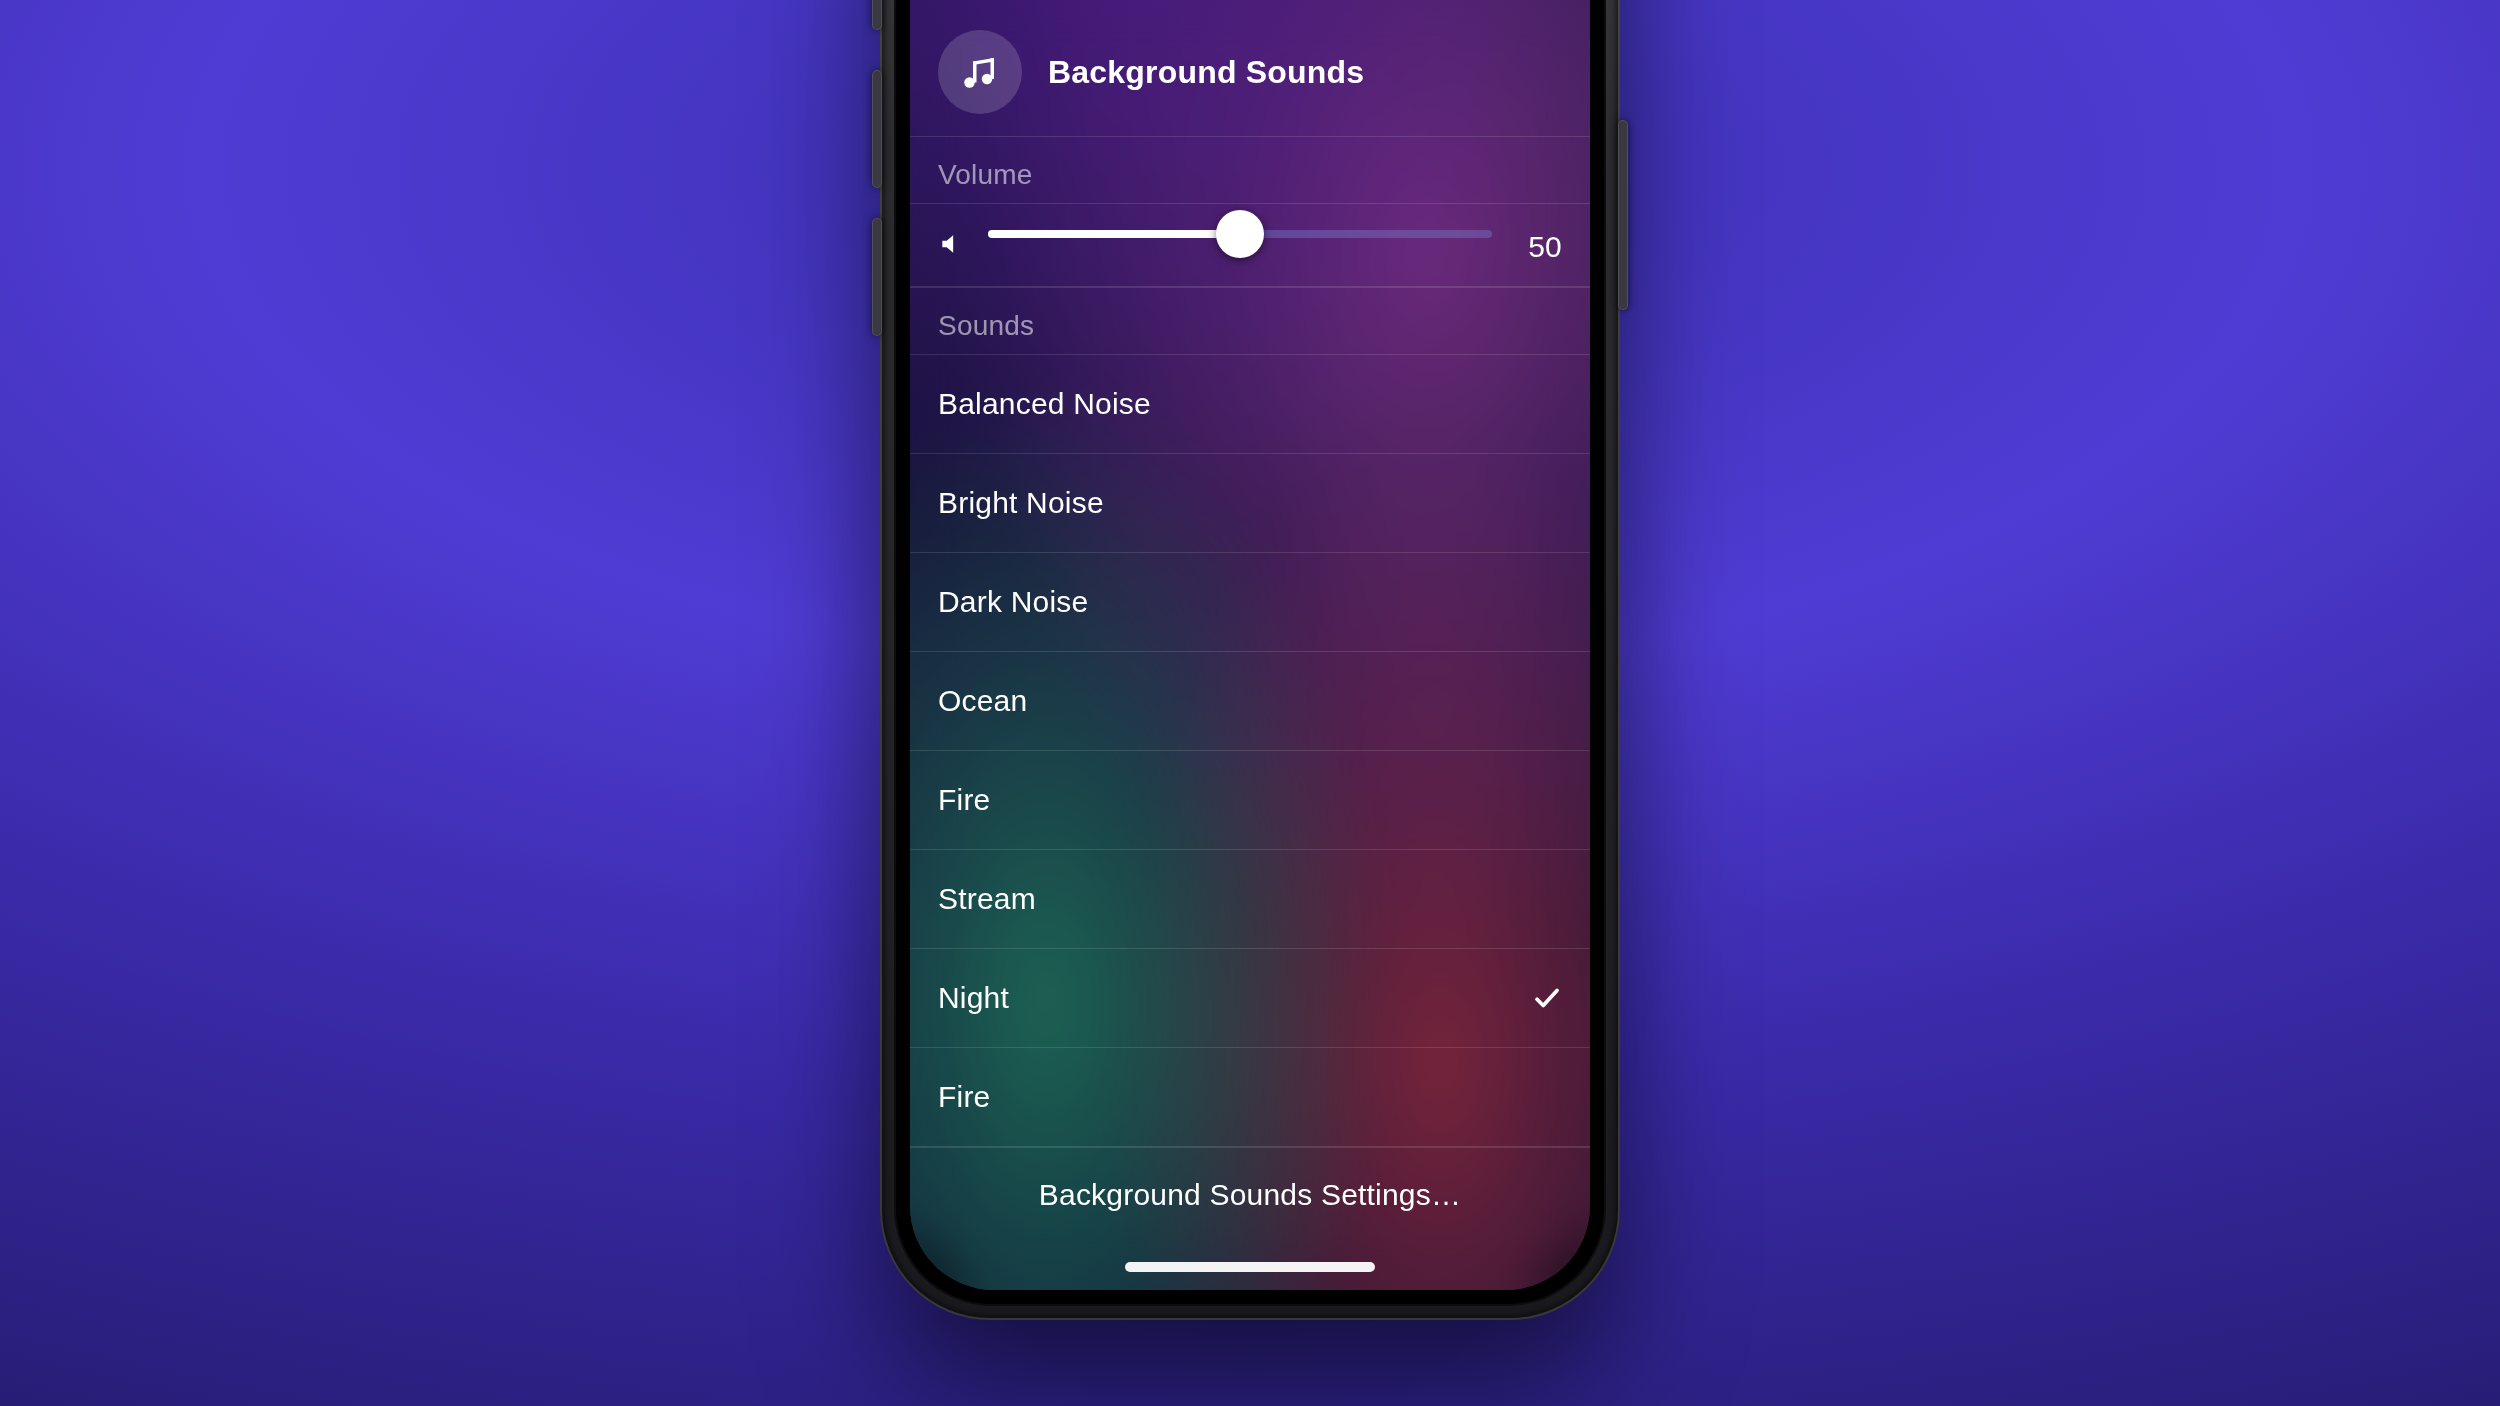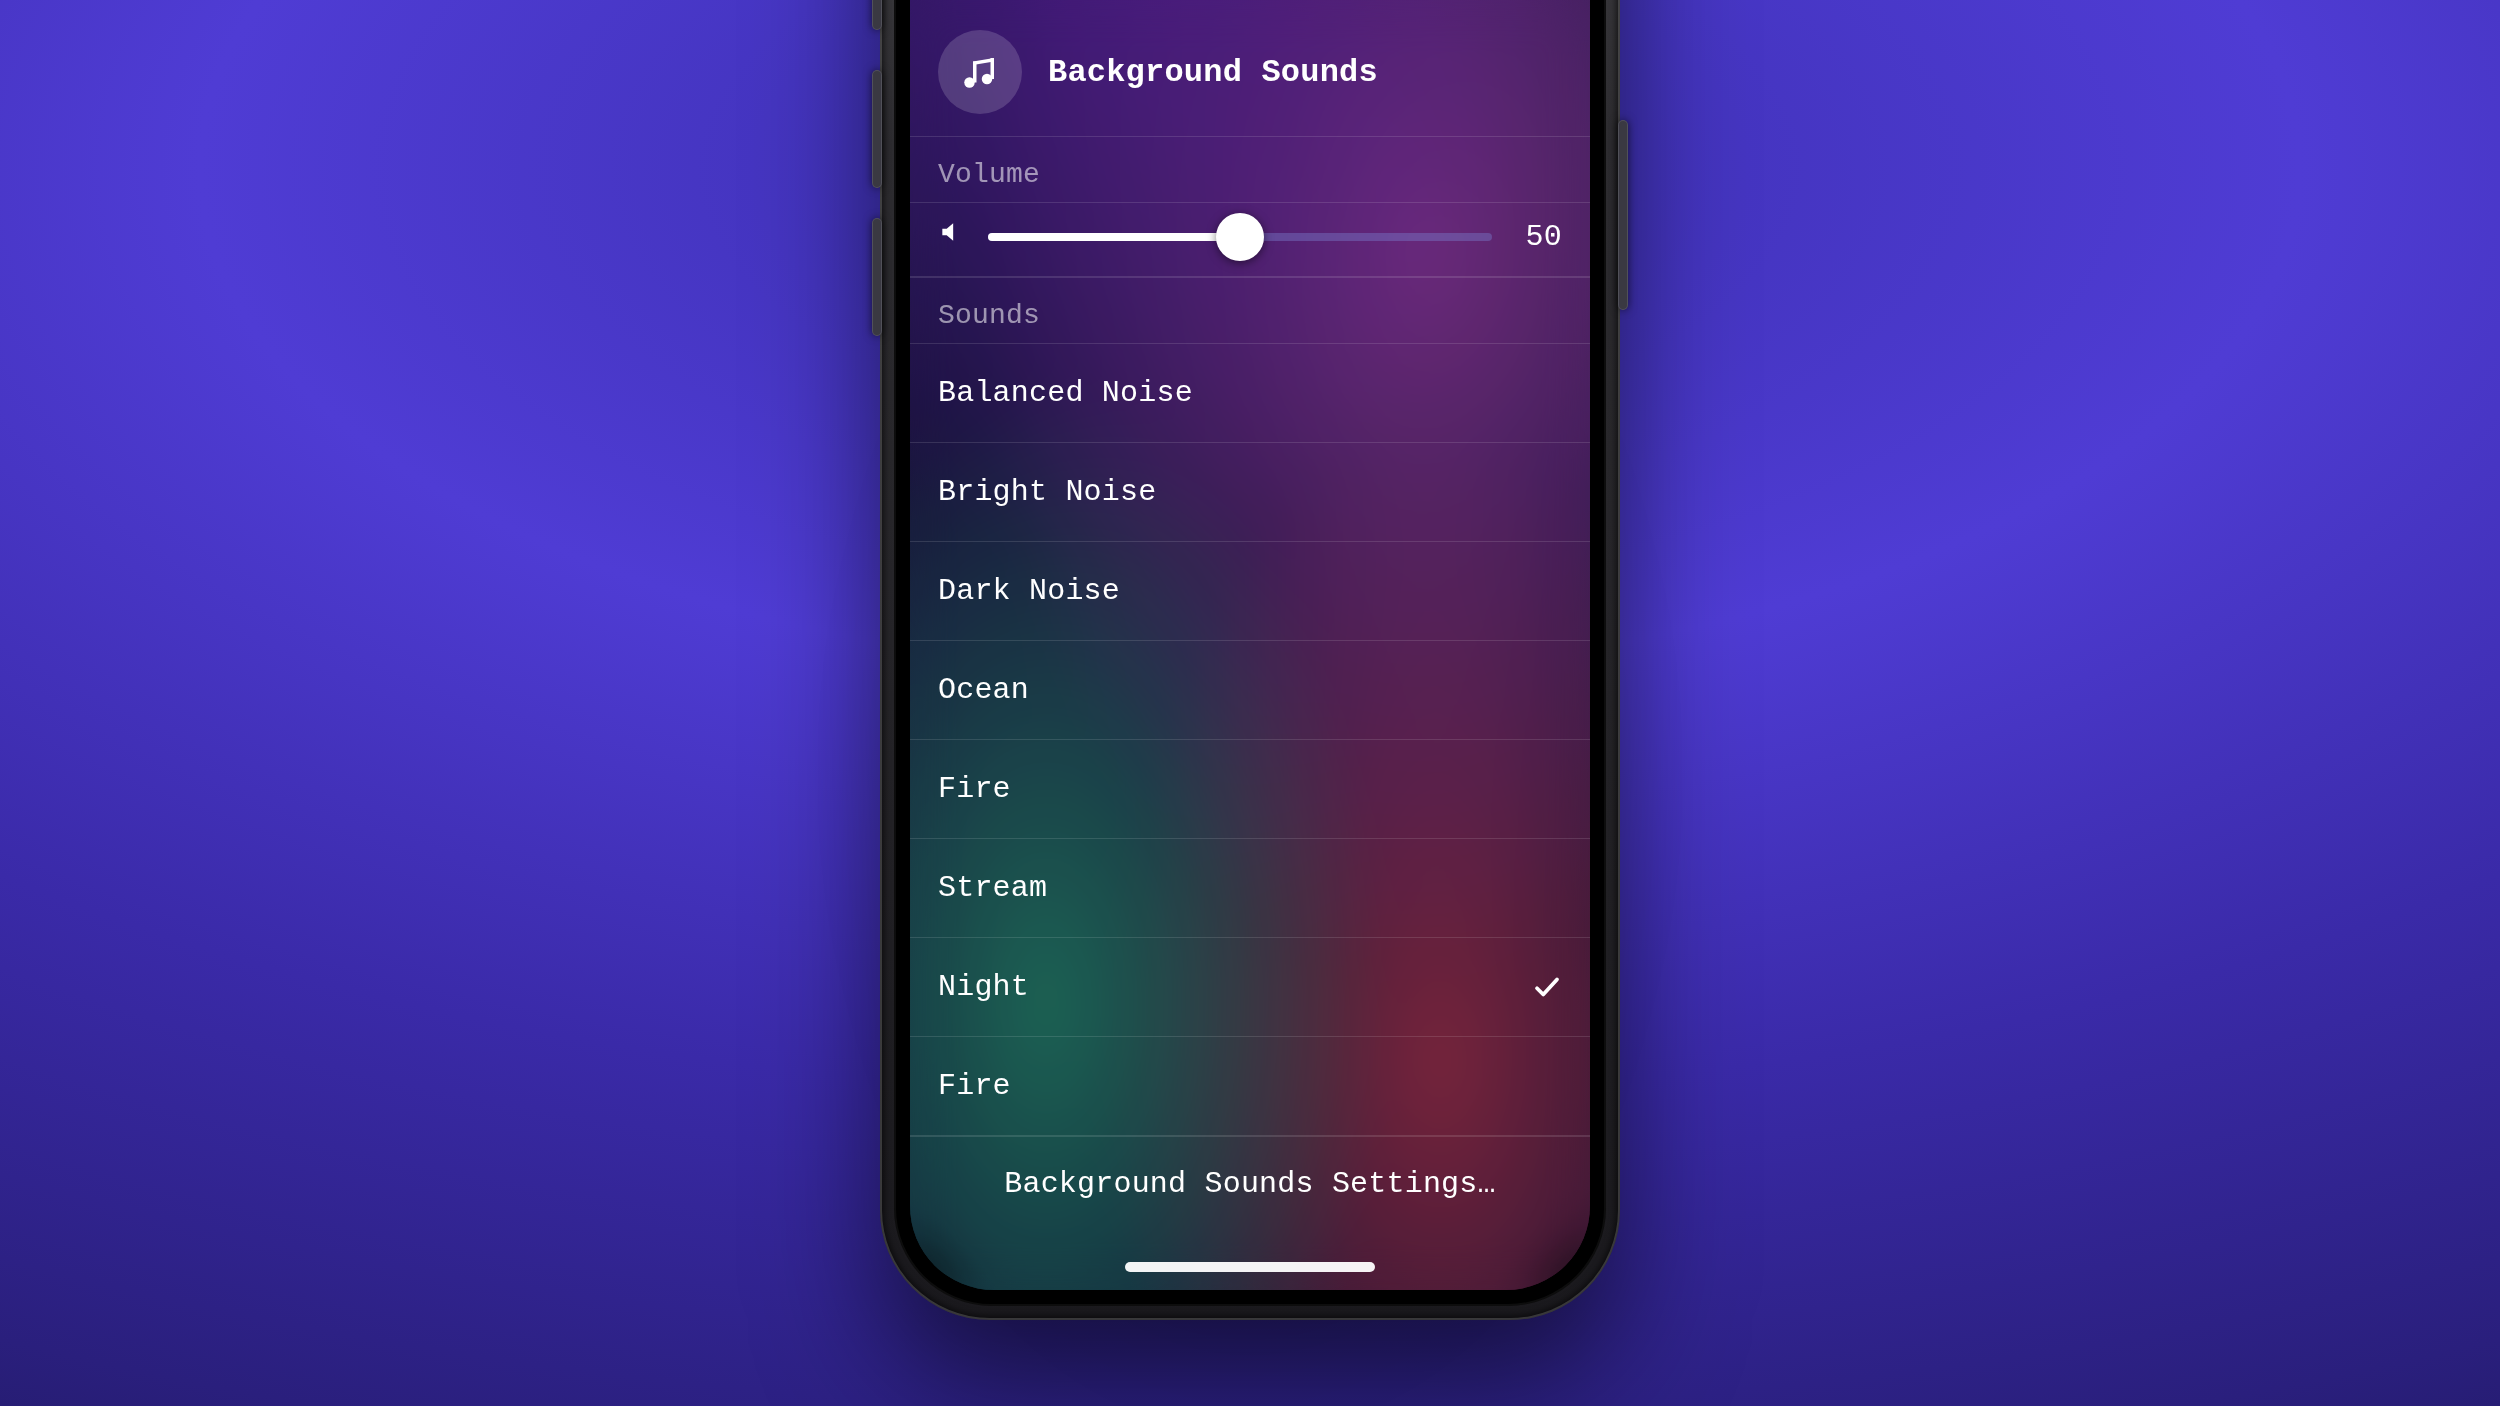--- a/index.html
+++ b/index.html
@@ -10,21 +10,21 @@
     display: flex;
     align-items: flex-start;
     justify-content: center;
     overflow: hidden;
   }
 
   
   .stage {
     width: 2500px; height: 1406px;
     position: relative;
-    display: flex; justify-content: center; align-items: flex-start; font-family: Liberation Mono, monospace;
+    display: flex; justify-content: center; align-items: flex-start;
   }
   .shadow {
     position: absolute;
     top: 0; left: 50%; transform: translateX(-50%);
     width: 820px; height: 1406px;
     filter: blur(60px);
     background: radial-gradient(60% 60% at 50% 55%, rgba(0,0,0,.55), rgba(0,0,0,0) 70%);
     z-index: 0;
   }
   .phone {
@@ -96,22 +96,22 @@
   .hdr-title { font-weight:600; font-size:32px; }
 
   .sec-label {
     padding: 22px 28px 12px;
     color: rgba(255,255,255,.55);
     font-size:28px;
     border-top:1px solid rgba(255,255,255,.12);
   }
 
   .vol-row {
-    display:flex; align-items:center; gap:24px;
-    padding: 16px 28px 22px;
+    display:flex; align-items:flex-start; gap:24px;
+    padding: 26px 28px 22px;
     border-top:1px solid rgba(255,255,255,.12);
     border-bottom:1px solid rgba(255,255,255,.12);
   }
   .vol-track {
     position:relative; flex:1; height:8px; border-radius:4px;
     background: rgba(120,120,200,.45);
   }
   .vol-fill {
     position:absolute; left:0; top:0; bottom:0;
     background:#fff; border-radius:4px;

